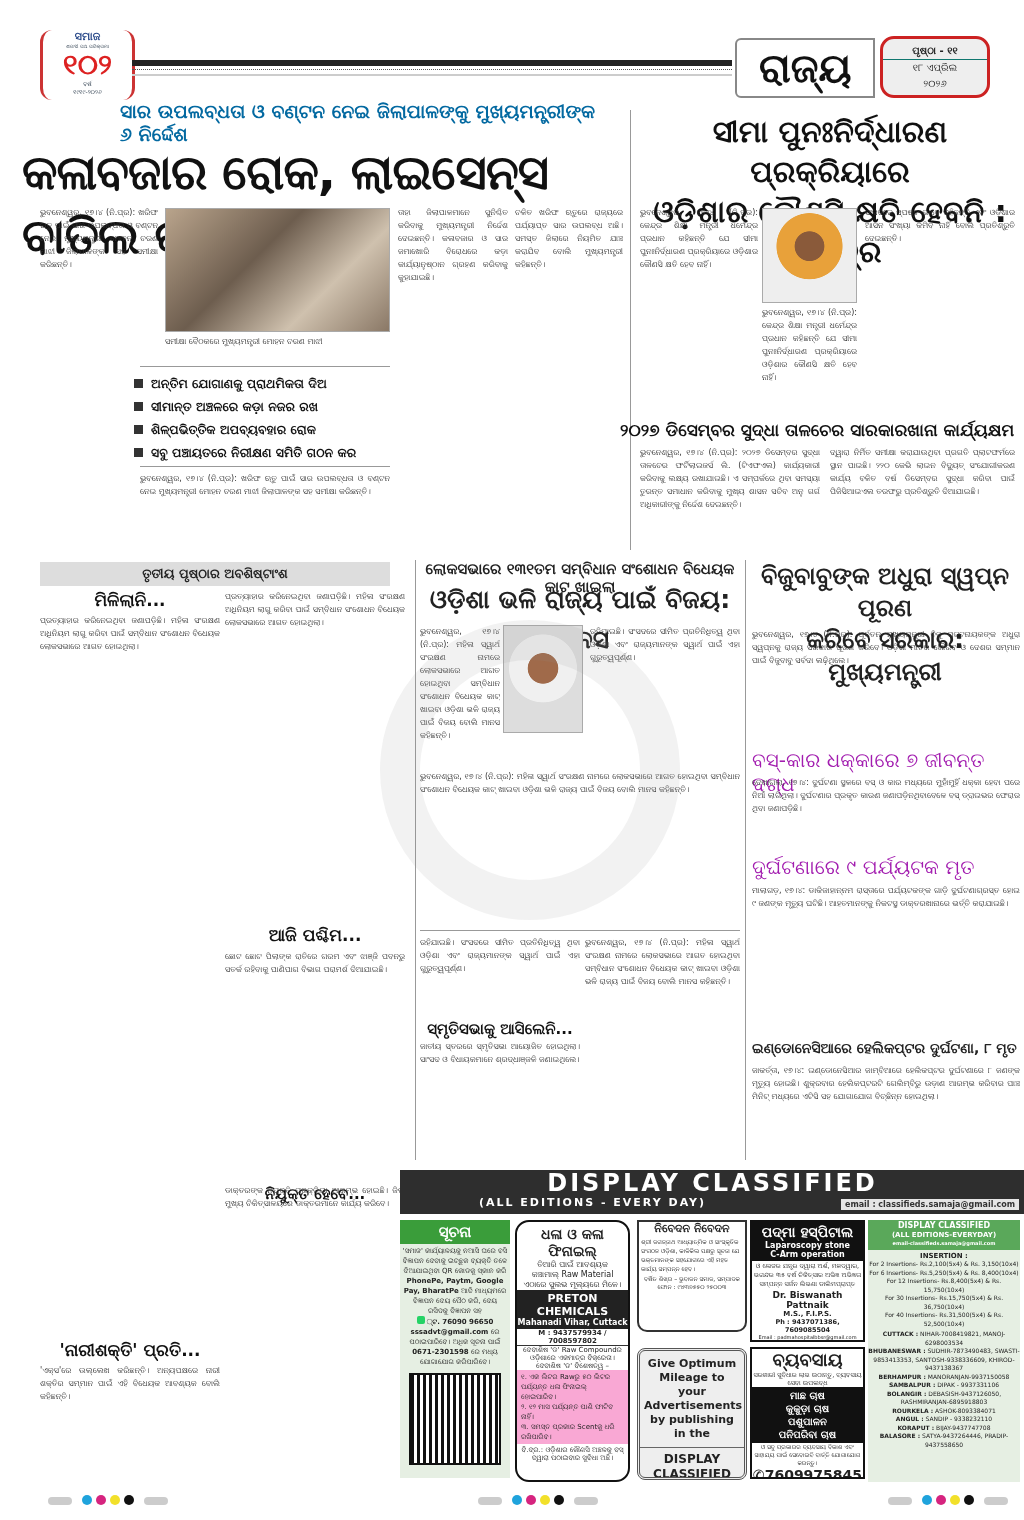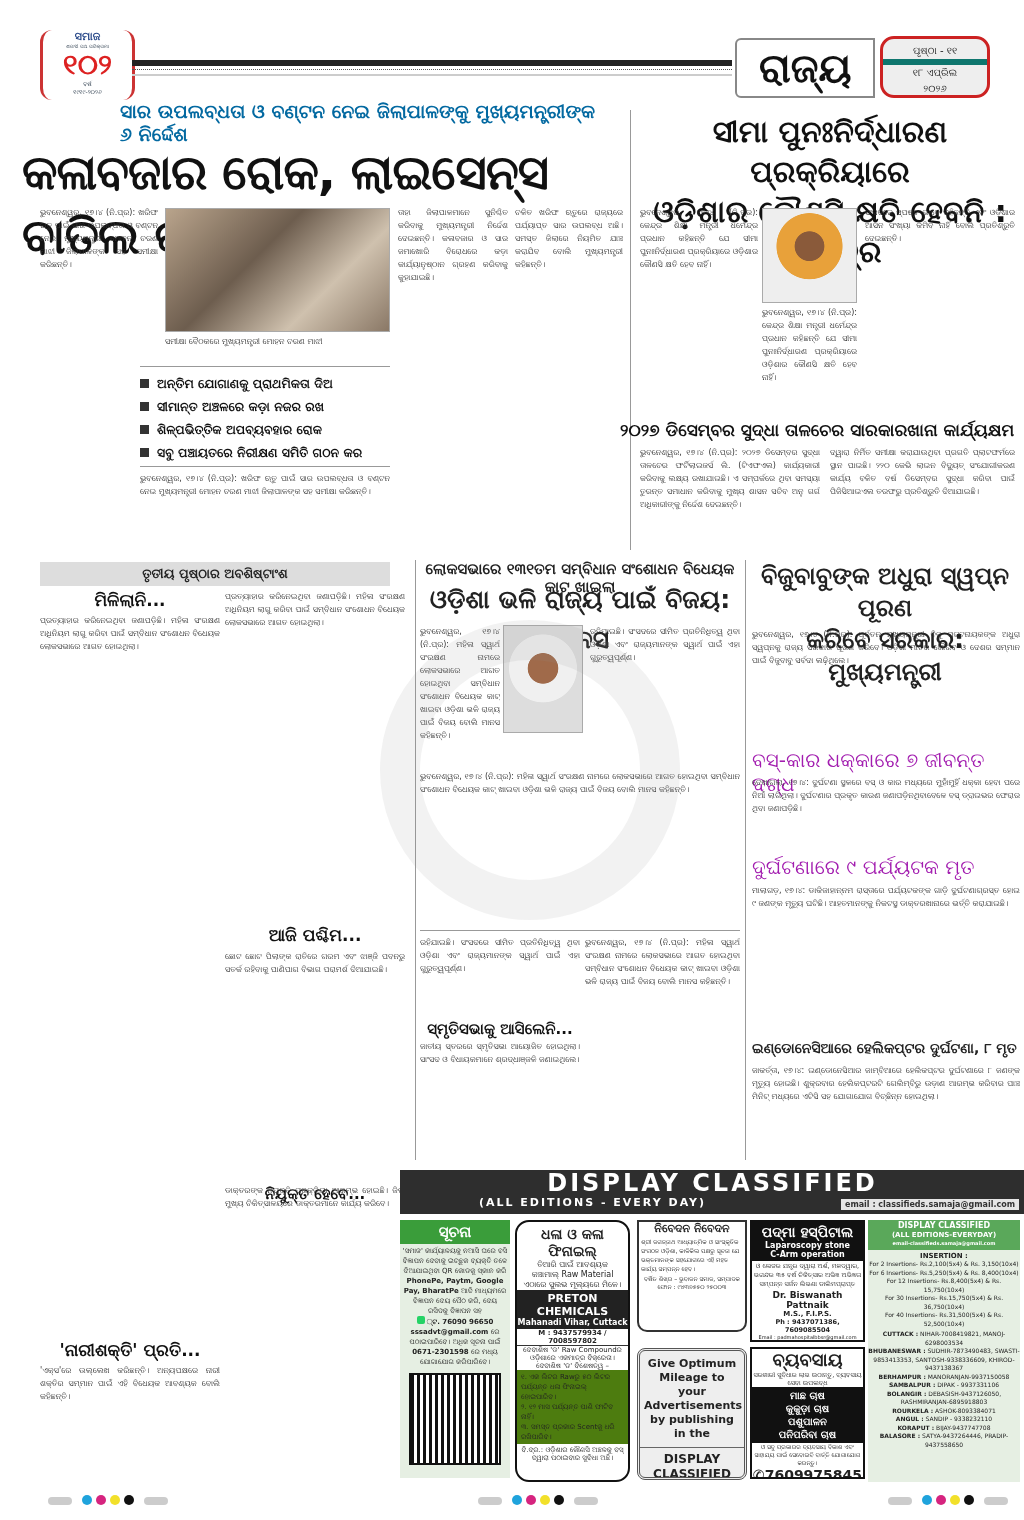--- a/index.html
+++ b/index.html
@@ -14,21 +14,21 @@
 .pagebox{left:880px;top:36px;width:110px;height:62px;border:3px solid #c22;border-radius:14px;background:#eee;text-align:center;font-size:10px;padding-top:4px}
 .pagebox div{line-height:16px}
 .kicker{left:120px;top:100px;width:490px;font-size:19px;font-weight:bold;text-align:left;color:#0369a1}
 .headline{left:22px;top:140px;width:590px;font-size:48px;font-weight:bold;line-height:64px;color:#111;letter-spacing:-1px}
 .rhead{left:640px;top:112px;width:380px;font-size:30px;font-weight:bold;line-height:40px;text-align:center;color:#111}
 .vline{width:1px;background:#999}
 .txt{font-size:8px;line-height:13px;color:#333;text-align:justify;overflow:hidden}
 .photo{background:linear-gradient(135deg,#b9a48c,#6d5d4e 40%,#cfc1ae 70%,#8a7866);border:1px solid #aaa}
 .photo2{background:radial-gradient(circle at 50% 40%,#8a5a3a 0 20%,#e8a13a 21% 45%,#eee 46%);border:1px solid #aaa}
 .photo3{background:radial-gradient(circle at 50% 40%,#a06a4a 0 20%,#f0f0f0 21% 45%,#ddd 46%);border:1px solid #aaa}
-.bullets{left:140px;top:372px;width:250px}
+.bullets{left:134px;top:372px;width:250px}
 .bullets li{list-style:none;font-size:12.5px;font-weight:bold;line-height:23px;color:#111}
 .bullets li:before{content:"";display:inline-block;width:9px;height:9px;background:#333;margin-right:8px}
 .hline{height:1px;background:#999}
 .sub2{left:620px;top:420px;width:400px;font-size:17px;font-weight:bold;color:#111}
 .contbar{left:40px;top:562px;width:350px;height:24px;background:#ddd;font-size:13px;font-weight:bold;text-align:center;line-height:24px;color:#222}
 .subh{font-size:17px;font-weight:bold;text-align:center;color:#111}
 .midhead{left:420px;top:560px;width:320px;font-size:15px;font-weight:bold;text-align:center}
 .midhead2{left:420px;top:580px;width:320px;font-size:25px;font-weight:bold;text-align:center;line-height:40px}
 .rhead2{left:750px;top:560px;width:270px;font-size:24px;font-weight:bold;text-align:center;line-height:32px}
 .smallhead{font-size:20px;font-weight:normal;color:#a21caf}
@@ -53,21 +53,21 @@
   <div style="font-size:5px">ଶତାବ୍ଦୀ ପଥ ପରିକ୍ରମା</div>
   <div class="num">୧୦୨</div>
   <div style="font-size:6px">ବର୍ଷ</div>
   <div style="font-size:6px">୧୯୧୯-୨୦୨୬</div>
 </div>
 <div class="abs rule"></div>
 <div class="abs rule2"></div>
 <div class="abs rule3"></div>
 <div class="abs section">ରାଜ୍ୟ</div>
 <div class="abs pagebox">
-  <div style="border-bottom:6px solid #0f766e;font-weight:normal">ପୃଷ୍ଠା - ୧୧</div>
+  <div style="border-bottom:1px solid #0f766e;font-weight:bold">ପୃଷ୍ଠା - ୧୧</div>
   <div>୧୮ ଏପ୍ରିଲ</div>
   <div>୨୦୨୬</div>
 </div>
 
 <div class="abs kicker">ସାର ଉପଲବ୍ଧତା ଓ ବଣ୍ଟନ ନେଇ ଜିଲାପାଳଙ୍କୁ ମୁଖ୍ୟମନ୍ତ୍ରୀଙ୍କ ୬ ନିର୍ଦ୍ଦେଶ</div>
 <div class="abs headline">କଳାବଜାର ରୋକ, ଲାଇସେନ୍ସ ବାତିଲ କର</div>
 <div class="abs txt" style="left:40px;top:206px;width:118px;height:346px">ଭୁବନେଶ୍ୱର, ୧୭।୪ (ନି.ପ୍ର): ଖରିଫ ଋତୁ ପାଇଁ ସାର ଉପଲବ୍ଧତା ଓ ବଣ୍ଟନ ନେଇ ମୁଖ୍ୟମନ୍ତ୍ରୀ ମୋହନ ଚରଣ ମାଝୀ ଜିଲାପାଳଙ୍କ ସହ ସମୀକ୍ଷା କରିଛନ୍ତି।</div>
 <div class="abs photo" style="left:165px;top:208px;width:225px;height:124px"></div>
 <div class="abs txt" style="left:165px;top:335px;width:225px;height:30px">ସମୀକ୍ଷା ବୈଠକରେ ମୁଖ୍ୟମନ୍ତ୍ରୀ ମୋହନ ଚରଣ ମାଝୀ</div>
 <div class="abs hline" style="left:140px;top:366px;width:250px"></div>
@@ -159,21 +159,21 @@
   <div style="font-size:8px">ତିଆରି ପାଇଁ ଆବଶ୍ୟକ</div>
   <div style="font-size:8px">କଞ୍ଚାମାଲ୍ Raw Material</div>
   <div style="font-size:8px">ଏଠାରେ ସୁଲଭ ମୂଲ୍ୟରେ ମିଳେ।</div>
   <div style="background:#222;color:#fff;padding:2px 0">
     <div style="font-size:11px;font-weight:bold">PRETON CHEMICALS</div>
     <div style="font-size:8px;font-weight:bold">Mahanadi Vihar, Cuttack</div>
   </div>
   <div style="font-size:7px;font-weight:bold;border-bottom:1px solid #333">M : 9437579934 / 7008597802</div>
   <div style="font-size:7px">ଦେବାଶିଷ 'ଡ' Raw Compoundର ଓଡ଼ିଶାରେ ଏକମାତ୍ର ବିକ୍ରେତା।</div>
   <div style="font-size:7px">ଦେବାଶିଷ 'ଡ' ବିଶେଷତ୍ୱ –</div>
-  <div style="background:#4d7c0f;font-size:7px;text-align:left;padding:2px 4px;line-height:10px">
+  <div style="background:#f9a8d4;font-size:7px;text-align:left;padding:2px 4px;line-height:10px">
     <div>୧. ଏକ ଲିଟର Rawରୁ ୫୦ ଲିଟର ପର୍ଯ୍ୟନ୍ତ ଧଳା ଫିନାଇଲ୍ ହୋଇପାରିବ।</div>
     <div>୨. ୧୨ ମାସ ପର୍ଯ୍ୟନ୍ତ ପାଣି ଫାଟିବ ନାହିଁ।</div>
     <div>୩. ସମସ୍ତ ପ୍ରକାର Scentକୁ ଧରି ରଖିପାରିବ।</div>
   </div>
   <div style="font-size:7px;padding:2px">ବି.ଦ୍ର.: ଓଡ଼ିଶାର କୌଣସି ଅଞ୍ଚଳକୁ ବସ୍ ଦ୍ୱାରା ପଠାଇବାର ସୁବିଧା ଅଛି।</div>
 </div>
 
 <div class="abs ad" style="left:637px;top:1220px;width:110px;height:112px;border:2px solid #333;border-radius:0 0 10px 10px">
   <div style="font-size:11px;font-weight:bold">ନିବେଦନ  ନିବେଦନ</div>
   <div style="font-size:6px;line-height:9px;text-align:left;padding:2px">ଶ୍ରୀ ଜଗନ୍ନାଥ ଆଧ୍ୟାତ୍ମିକ ଓ ସାଂସ୍କୃତିକ ସଂଗଠନ ଓଡ଼ିଶା, କାଳିକିଲ ପକ୍ଷରୁ ସୂଚନା ଯେ ଭକ୍ତମାନଙ୍କ ସହଯୋଗରେ ଏହି ମହତ କାର୍ଯ୍ୟ ସମ୍ପନ୍ନ ହେବ।</div>

